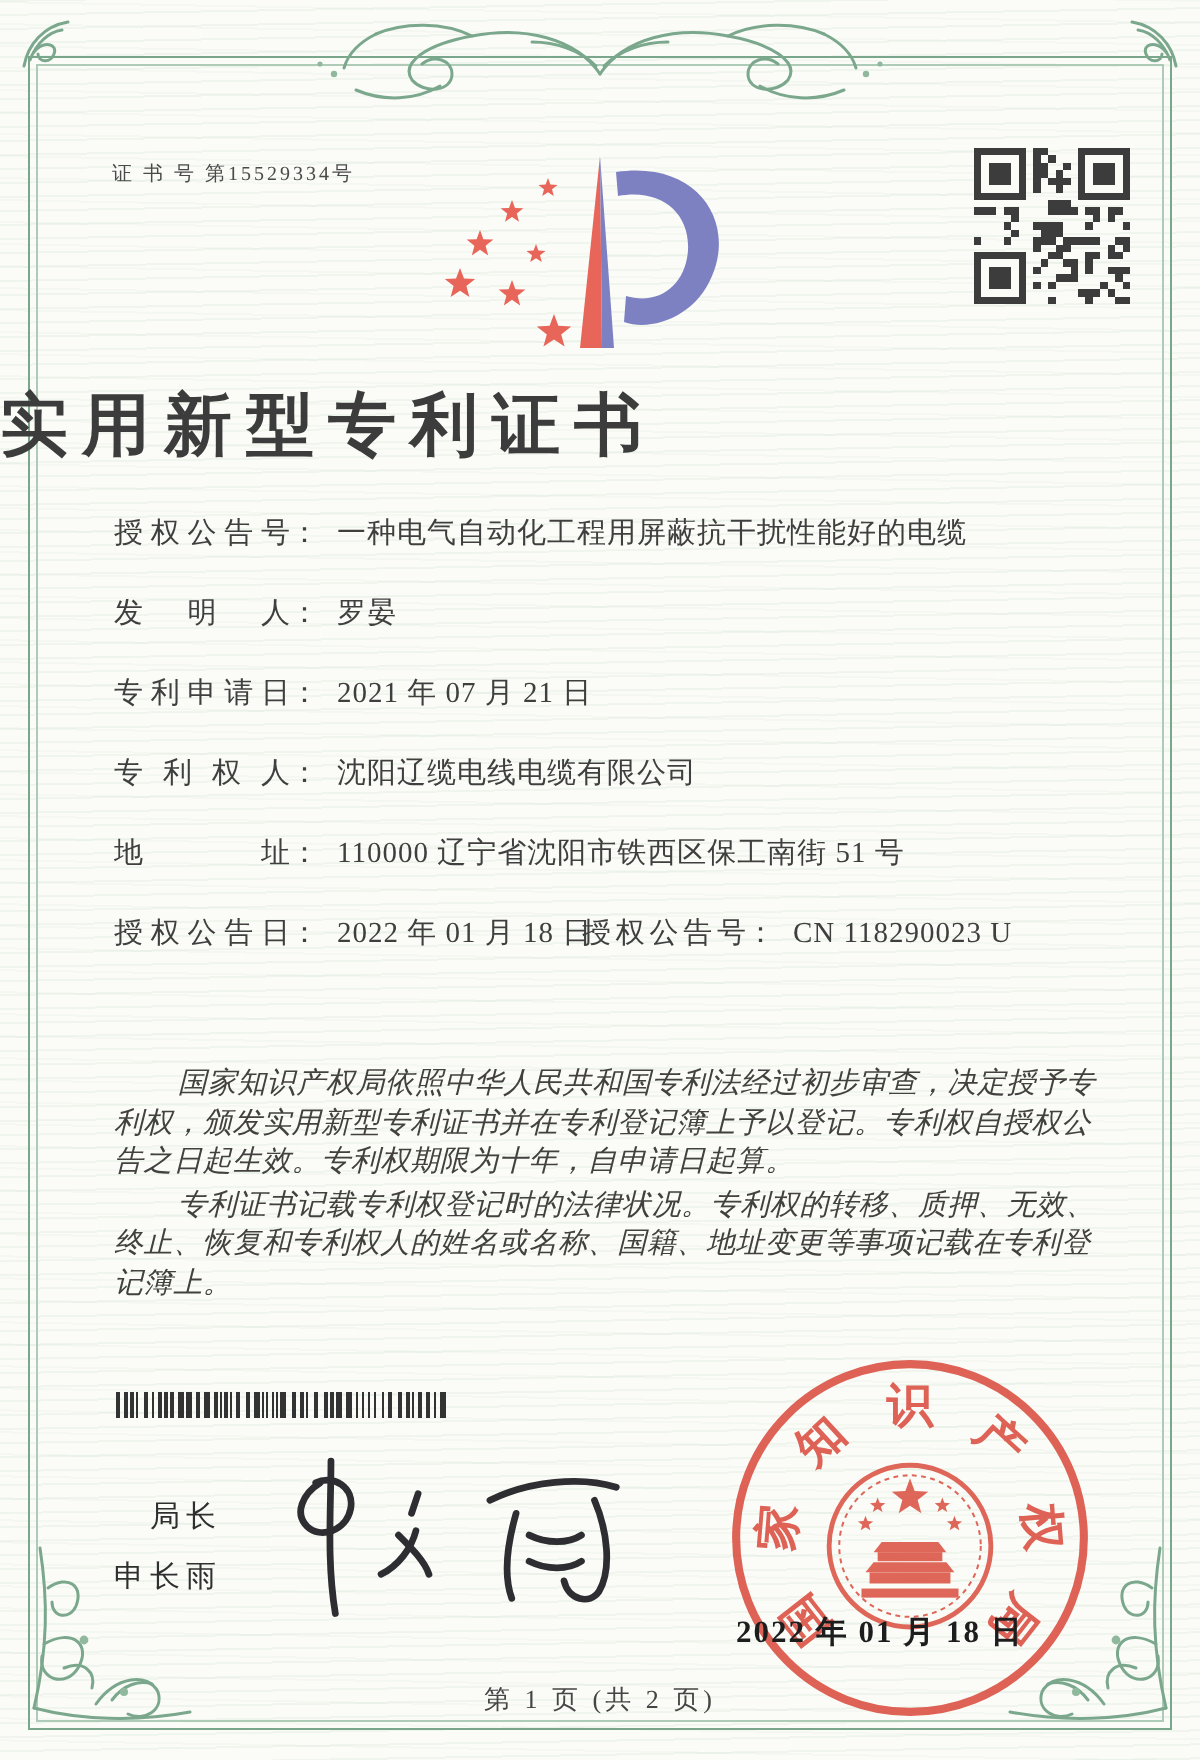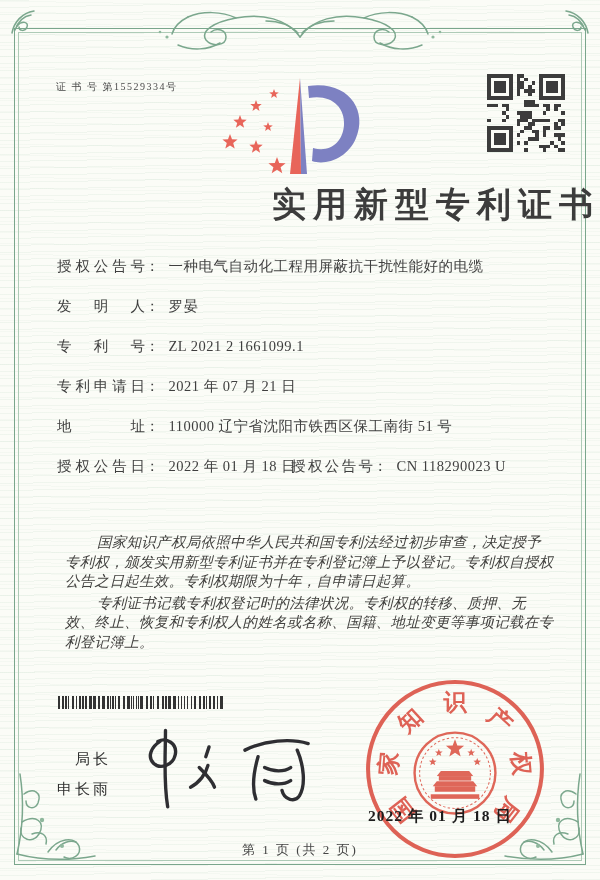--- a/index.html
+++ b/index.html
@@ -16,31 +16,31 @@
       repeating-linear-gradient(181deg, rgba(140,185,155,.06) 0 1px, rgba(0,0,0,0) 1px 11px);
   }
   .frame-outer{position:absolute;left:14px;right:14px;top:28px;bottom:15px;border:1.5px solid #7aa68c;}
   .frame-inner{position:absolute;left:18px;right:18px;top:32px;bottom:19px;border:1px solid #aecbb7;}
   .orn{position:absolute;}
   .orn path{fill:none;stroke:#7ba78d;stroke-width:1.5;stroke-linecap:round;}
   .orn circle{fill:#8fb89d;}
   .cert-no{position:absolute;left:56px;top:80px;font-size:10px;letter-spacing:1.5px;color:#4a4a4a;}
   .logo{position:absolute;left:216px;top:74px;width:170px;height:106px;}
   .qr{position:absolute;left:487px;top:74px;width:78px;height:78px;}
-  .title{position:absolute;left:0;right:0;top:182px;text-align:right;
+  .title{position:absolute;left:0;right:0;top:190px;text-align:left;
     font-size:34px;font-weight:600;letter-spacing:7px;color:#3c3c3c;}
   .fields{position:absolute;left:57px;top:257px;right:40px;font-size:14.5px;color:#3f3f3f;}
   .frow{height:40px;position:relative;white-space:nowrap;}
   .flabel{display:inline-block;width:88px;text-align:justify;text-align-last:justify;vertical-align:bottom;}
   .flabel2{display:inline-block;width:82px;text-align:justify;text-align-last:justify;vertical-align:bottom;}
   .colon{margin-right:9px;}
   .fvalue{letter-spacing:.5px;}
   .pair2{position:absolute;left:234px;top:0;}
   .paras{position:absolute;left:57px;right:46px;top:533px;font-size:14.5px;line-height:19.5px;
-    color:#42413f;font-style:italic;margin-left:8px;}
+    color:#42413f;font-style:italic;}
   .paras p{margin:0 0 2px 0;text-indent:2.2em;letter-spacing:.3px;}
   .barcode{position:absolute;left:57px;top:696px;width:170px;height:13px;}
   .signer{position:absolute;left:57px;top:744px;font-size:15px;letter-spacing:3px;line-height:30px;color:#2f2f2f;text-align:right;}
   .signature{position:absolute;left:126px;top:724px;width:214px;height:98px;}
   .seal{position:absolute;left:362px;top:676px;width:186px;height:186px;opacity:.93;}
   .seal text{font-family:"Liberation Serif","DejaVu Serif",serif;font-weight:bold;}
   .seal-date{position:absolute;left:368px;top:806px;font-size:15.5px;font-weight:bold;letter-spacing:1px;color:#1d1d1d;}
   .footer{position:absolute;left:0;right:0;top:841px;text-align:center;font-size:13px;letter-spacing:2px;color:#454545;}
 </style>
 </head>
@@ -237,24 +237,24 @@
 <div class="title">实用新型专利证书</div>
 
 <div class="fields">
   <div class="frow">
     <span class="flabel">授权公告号</span><span class="colon">：</span><span class="fvalue">一种电气自动化工程用屏蔽抗干扰性能好的电缆</span>
   </div>
   <div class="frow">
     <span class="flabel">发明人</span><span class="colon">：</span><span class="fvalue">罗晏</span>
   </div>
   <div class="frow">
-    <span class="flabel">专利号</span><span class="colon">：</span><span class="fvalue">ZL 2021 2 1661099.1</span>
-  </div>
-  <div class="frow">
     <span class="flabel">专利申请日</span><span class="colon">：</span><span class="fvalue">2021 年 07 月 21 日</span>
+  </div>
+  <div class="frow">
+    <span class="flabel">专利权人</span><span class="colon">：</span><span class="fvalue">沈阳辽缆电线电缆有限公司</span>
   </div>
   <div class="frow">
     <span class="flabel">地址</span><span class="colon">：</span><span class="fvalue">110000 辽宁省沈阳市铁西区保工南街 51 号</span>
   </div>
   <div class="frow">
     <span class="flabel">授权公告日</span><span class="colon">：</span><span class="fvalue">2022 年 01 月 18 日</span>
     <span class="pair2">
       <span class="flabel2">授权公告号</span><span class="colon">：</span><span class="fvalue">CN 118290023 U</span>
     </span>
   </div>

